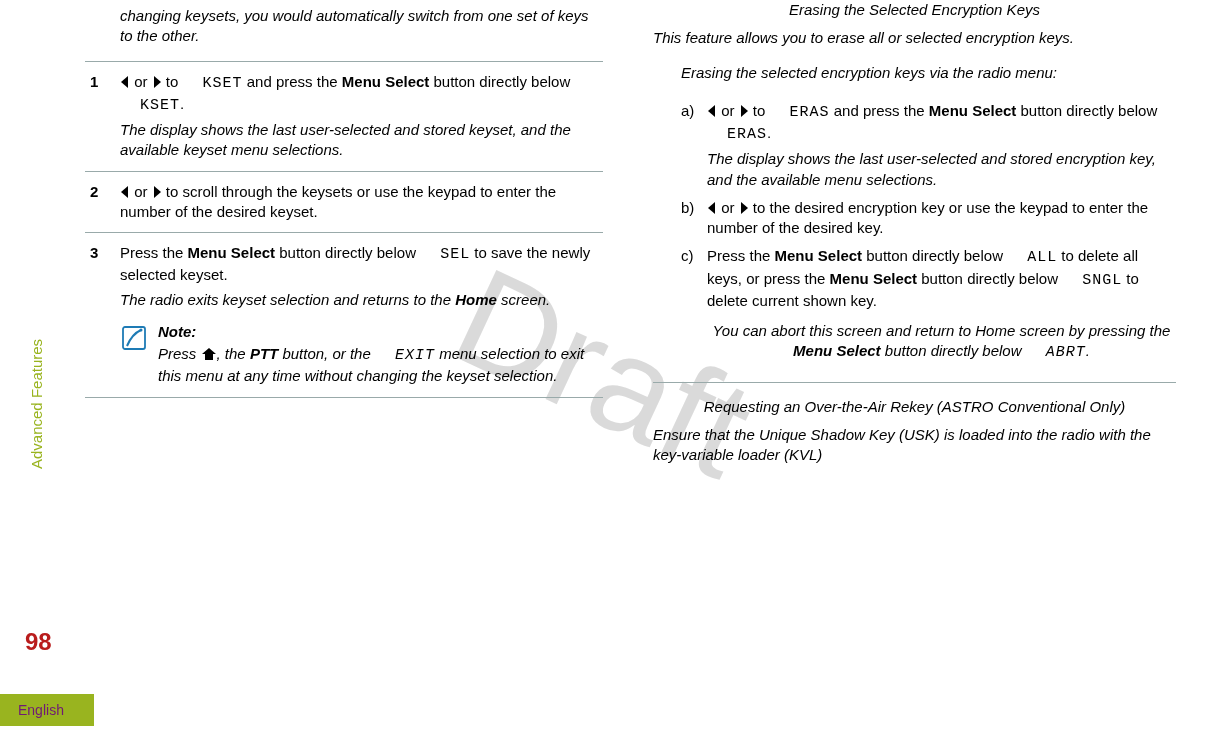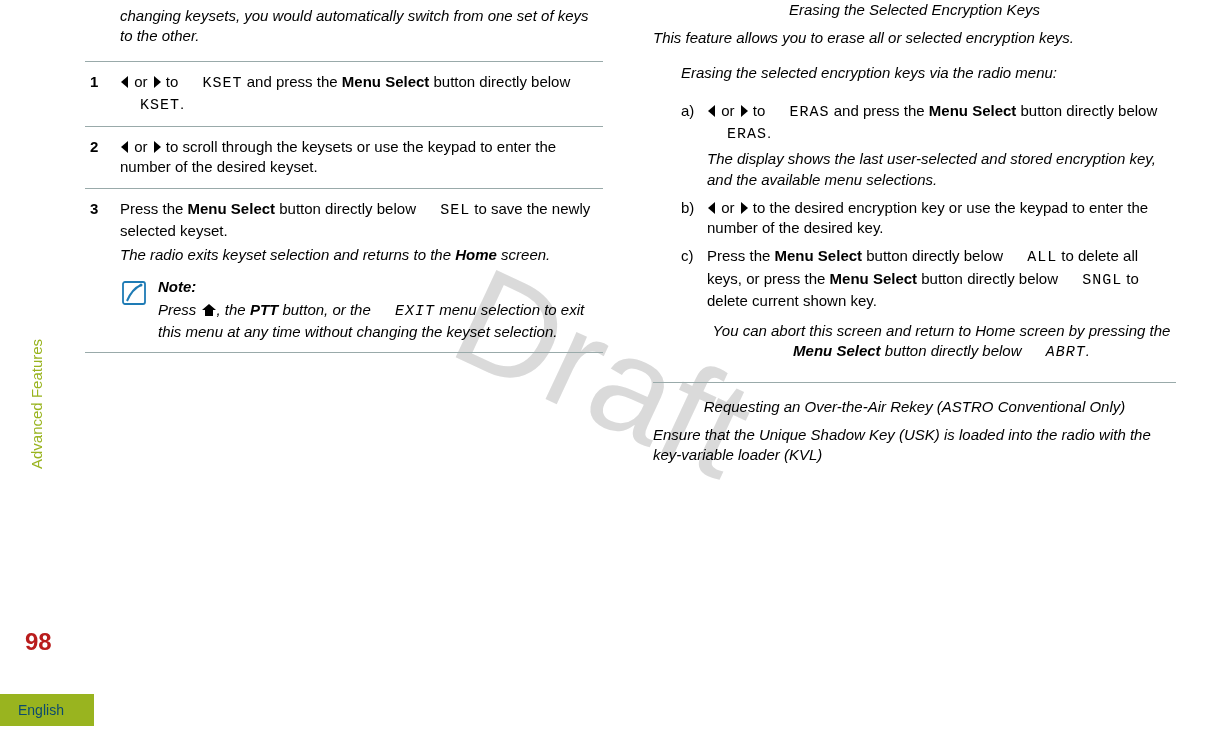--- a/index.html
+++ b/index.html
@@ -39,21 +39,21 @@
     bottom: 90px;
     color: #b91c1c;
     font-size: 24px;
     font-weight: bold;
   }
   .lang-badge {
     position: absolute;
     left: 0;
     bottom: 20px;
     background: #99b41f;
-    color: #0c4a6e;
+    color: #701a75;
     padding: 8px 30px 8px 18px;
     font-size: 14px;
   }
   .columns {
     flex: 1;
     display: flex;
     gap: 50px;
     padding-right: 30px;
     padding-top: 0;
   }
@@ -181,20 +181,23 @@
       <p class="intro">changing keysets, you would automatically switch from one set of keys to the other.</p>
 
       <ol class="steps">
         <li>
           <span class="num">1</span>
           <span class="arrow-icon"><svg width="10" height="14">
                 <polygon points="8,1 8,13 1,7" fill="#000"></polygon>
               </svg></span><span> or </span><span class="arrow-icon"><svg width="10" height="14">
                 <polygon points="2,1 2,13 9,7" fill="#000"></polygon>
               </svg></span><span> to </span><span class="mono">KSET</span><span> and press the </span><b>Menu Select</b><span> button directly below </span><span class="mono">KSET</span><span>.</span>
+          <div class="sub-indent">
+              <p>The display shows the last user-selected and stored keyset, and the available keyset menu selections.</p>
+            </div>
         </li>
 
         <li>
           <span class="num">2</span>
           <span class="arrow-icon"><svg width="10" height="14">
                 <polygon points="8,1 8,13 1,7" fill="#000"></polygon>
               </svg></span><span> or </span><span class="arrow-icon"><svg width="10" height="14">
                 <polygon points="2,1 2,13 9,7" fill="#000"></polygon>
               </svg></span><span> to scroll through the keysets or use the keypad to enter the number of the desired keyset.</span>
         </li>

